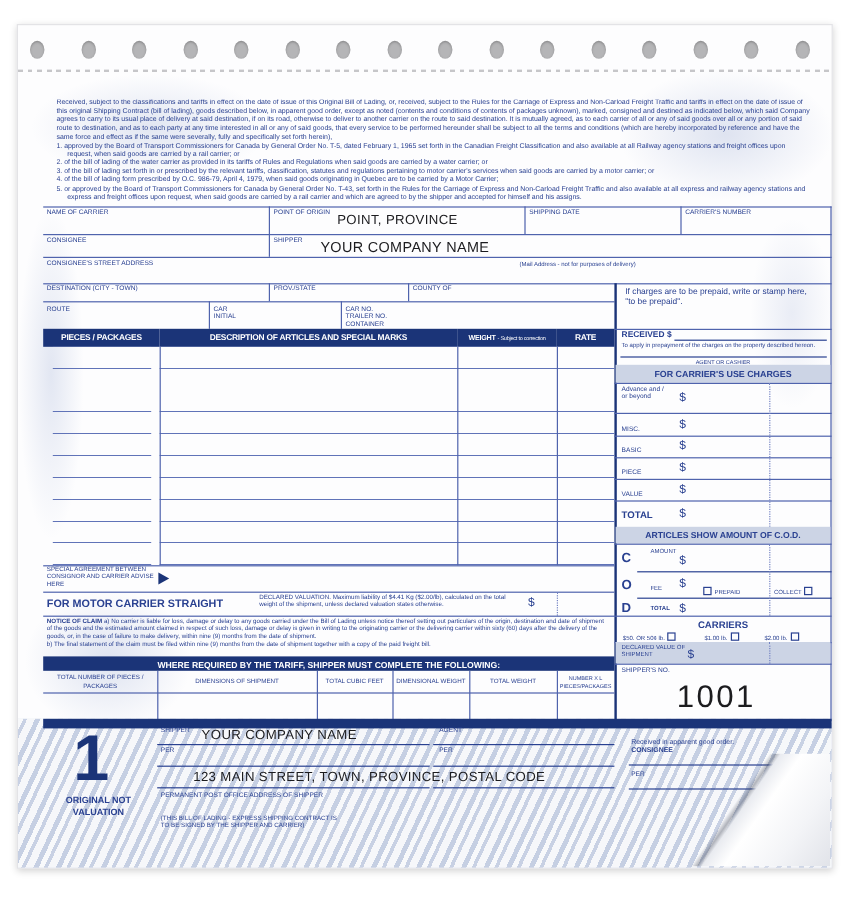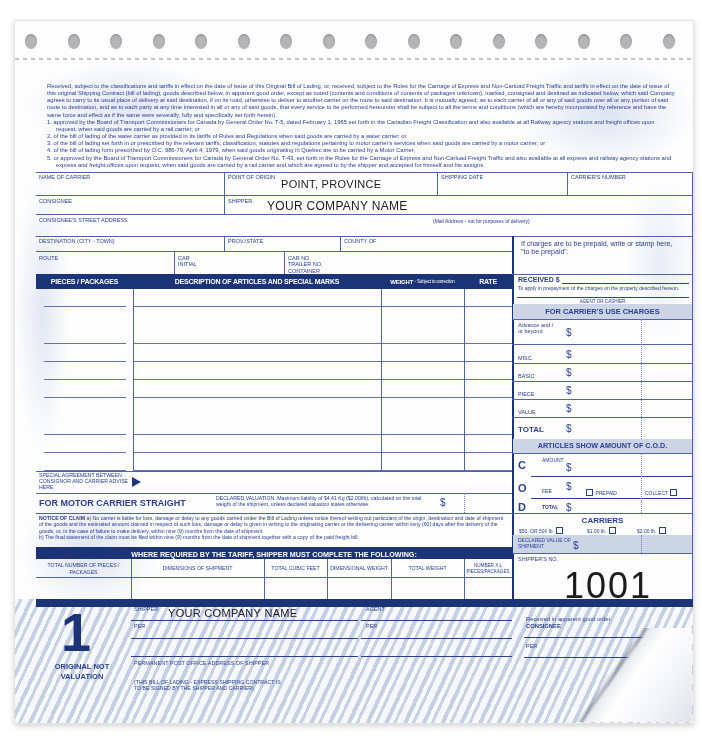--- a/index.html
+++ b/index.html
@@ -222,21 +222,21 @@
   <div class="lb lbt" style="left:572px;top:506px;"><span>$1.00 lb.</span> <span class="cbx"></span></div>
   <div class="lb lbt" style="left:622px;top:506px;"><span>$2.00 lb.</span> <span class="cbx"></span></div>
   <div class="hl" style="left:497px;top:514px;width:181px;"></div>
   <div class="gband" style="left:498px;top:514px;width:179px;height:18px;"></div>
   <div class="lb lbt" style="left:503px;top:517px;width:56px;">DECLARED VALUE OF SHIPMENT</div>
   <div class="lb" style="left:558px;top:519px;font-size:10px;">$</div>
   <div class="vd" style="left:626px;top:514px;height:18px;"></div>
   <div class="hl" style="left:497px;top:532px;width:181px;"></div>
 
   <div class="lb" style="left:503px;top:535px;">SHIPPER'S NO.</div>
-  <div class="fv" style="left:549px;top:544px;font-size:36px;letter-spacing:2px;">1001</div>
+  <div class="fv" style="left:549px;top:544px;font-size:26px;letter-spacing:2px;">1001</div>
 
   <div class="lb" style="left:24px;top:452px;width:98px;font-size:5.2px;">SPECIAL AGREEMENT BETWEEN CONSIGNOR AND CARRIER ADVISE HERE</div>
   <div class="arrow" style="left:117px;top:456px;"></div>
   <div class="hl" style="left:21px;top:472px;width:476px;"></div>
   <div class="lb" style="left:24px;top:477px;font-size:9px;font-weight:bold;">FOR MOTOR CARRIER STRAIGHT</div>
   <div class="lb" style="left:201px;top:475px;width:210px;font-size:5.2px;">DECLARED VALUATION. Maximum liability of $4.41 Kg ($2.00/lb), calculated on the total weight of the shipment, unless declared valuation states otherwise.</div>
   <div class="lb" style="left:425px;top:476px;font-size:10px;">$</div>
   <div class="vd" style="left:449px;top:472px;height:20px;"></div>
   <div class="hl" style="left:21px;top:492px;width:476px;"></div>
   <div class="lb" style="left:24px;top:494px;width:468px;font-size:5.2px;line-height:6.3px;"><b>NOTICE OF CLAIM</b> <span>a) No carrier is liable for loss, damage or delay to any goods carried under the Bill of Lading unless notice thereof setting out particulars of the origin, destination and date of shipment of the goods and the estimated amount claimed in respect of such loss, damage or delay is given in writing to the originating carrier or the delivering carrier within sixty (60) days after the delivery of the goods, or, in the case of failure to make delivery, within nine (9) months from the date of shipment.</span><br><span>b) The final statement of the claim must be filed within nine (9) months from the date of shipment together with a copy of the paid freight bill.</span></div>
@@ -272,20 +272,21 @@
   <div class="band" style="left:21px;top:578px;width:657px;height:8px;"></div>
 
   <div class="bignum" style="left:46px;top:580px;font-size:54px;">1</div>
   <div class="lb" style="left:28px;top:641px;width:78px;text-align:center;font-size:7.5px;font-weight:bold;line-height:1.3;">ORIGINAL NOT VALUATION</div>
 
   <div class="lb" style="left:119px;top:585px;">SHIPPER</div>
   <div class="fv" style="left:153px;top:586px;font-size:11px;">YOUR COMPANY NAME</div>
   <div class="hl" style="left:116px;top:599px;width:227px;border-top-color:var(--ink);"></div>
   <div class="lb" style="left:119px;top:602px;">PER</div>
   <div class="hl" style="left:116px;top:617px;width:227px;border-top-color:var(--ink);"></div>
+  <div class="fv" style="left:146px;top:621px;font-size:11px;">123 MAIN STREET, TOWN, PROVINCE, POSTAL CODE</div>
   <div class="hl" style="left:116px;top:635px;width:227px;border-top-color:var(--ink);"></div>
   <div class="lb" style="left:119px;top:639px;">PERMANENT POST OFFICE ADDRESS OF SHIPPER</div>
   <div class="lb" style="left:119px;top:659px;width:150px;font-size:5.2px;">(THIS BILL OF LADING - EXPRESS SHIPPING CONTRACT IS TO BE SIGNED BY THE SHIPPER AND CARRIER)</div>
 
   <div class="lb" style="left:351px;top:585px;">AGENT</div>
   <div class="hl" style="left:346px;top:599px;width:151px;border-top-color:var(--ink);"></div>
   <div class="lb" style="left:351px;top:602px;">PER</div>
   <div class="hl" style="left:346px;top:617px;width:151px;border-top-color:var(--ink);"></div>
   <div class="hl" style="left:346px;top:635px;width:151px;border-top-color:var(--ink);"></div>
 

